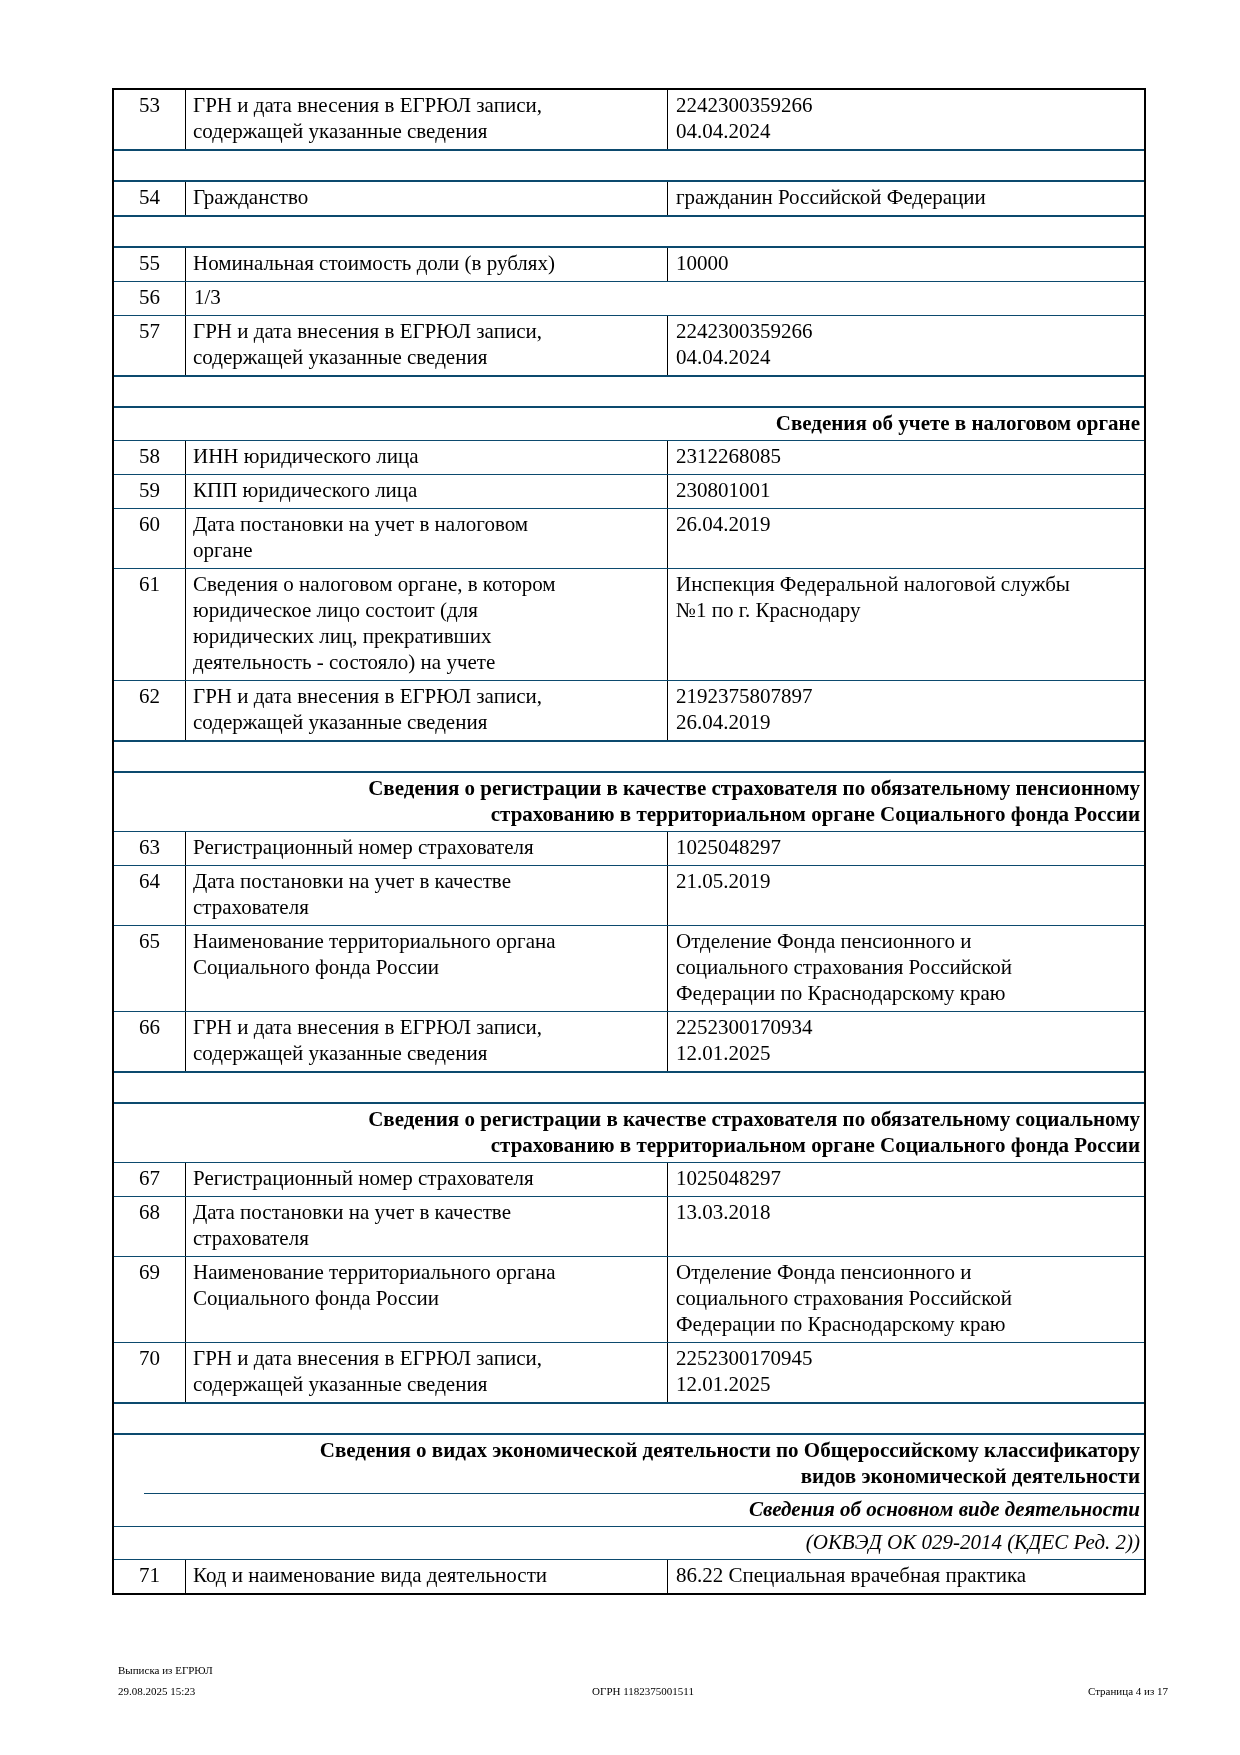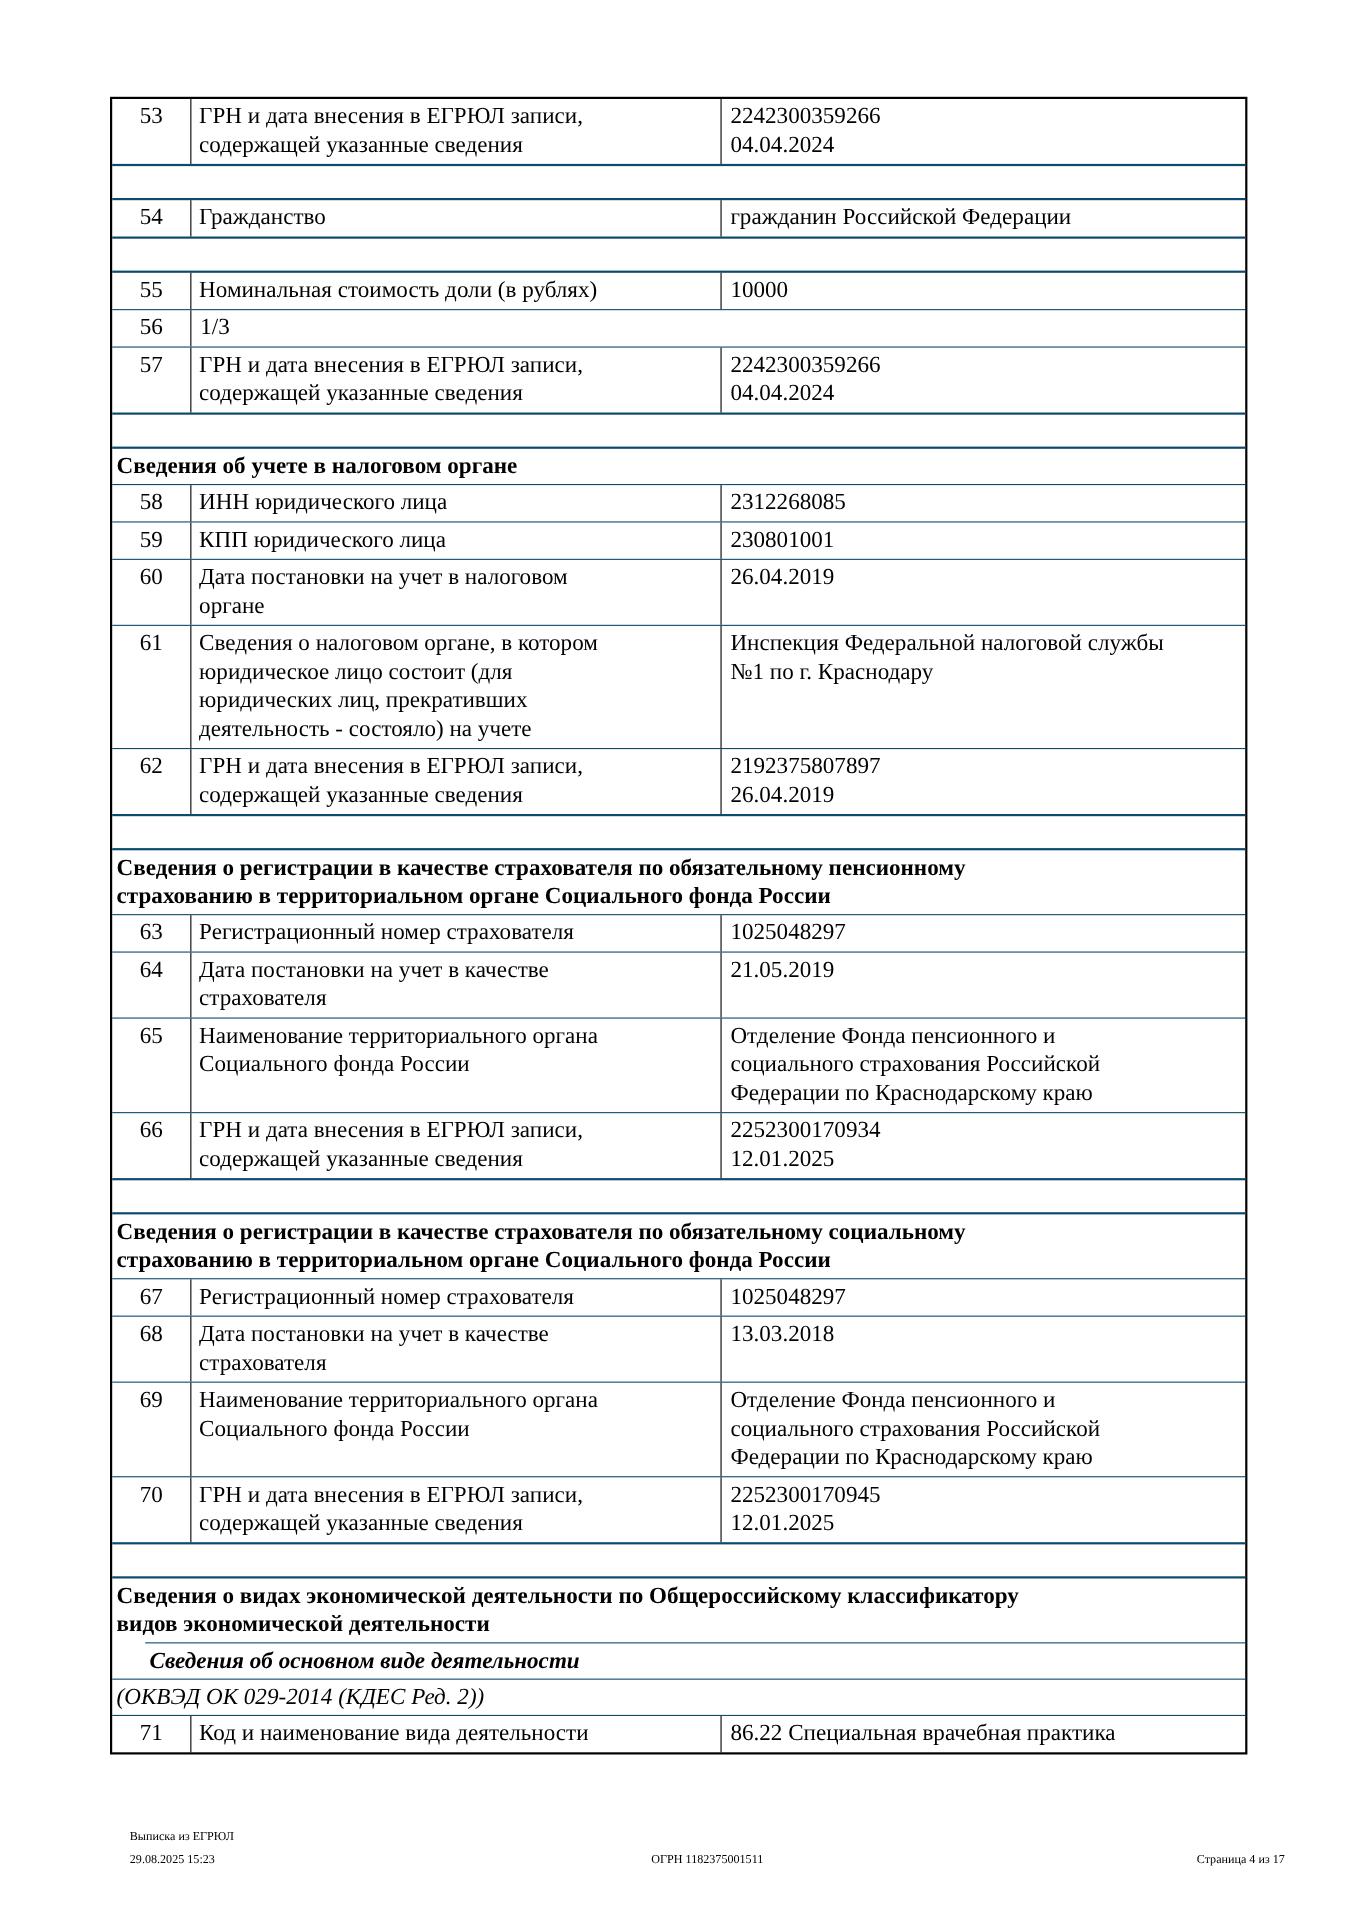--- a/index.html
+++ b/index.html
@@ -5,28 +5,28 @@
   html,body{margin:0;padding:0;}
   body{
     width:1240px;height:1755px;position:relative;
     background:#ffffff;color:#000;
     font-family:"Liberation Serif","DejaVu Serif",serif;
     font-size:21px;line-height:26px;
     overflow:hidden;
   }
   .page{position:absolute;inset:0;background:#fff;}
   .registry-table{
-    position:absolute;left:100px;top:88px;width:1034px;
+    position:absolute;left:112px;top:88px;width:1034px;
     border:2px solid #000;box-sizing:border-box;background:#fff;
   }
   .t-row{border-top:1px solid #0c4a6e;box-sizing:border-box;}
   .t-row:first-child{border-top:none;}
   .t-row.spacer{border-top-width:2px;height:31px;}
   .t-row.spacer + .t-row{border-top-width:2px;}
-  .t-row.section{text-align:left;padding:2px 4px 4px;}
+  .t-row.section{text-align:right;padding:2px 4px 4px;}
   .t-row.section.bold{font-weight:bold;}
   .t-row.section.bold-italic{font-weight:bold;font-style:italic;margin-left:30px;}
   .t-row.section.italic{font-style:italic;}
   .t-row.item{display:flex;align-items:stretch;}
   .cell{box-sizing:border-box;}
   .cell.num{flex:0 0 72px;width:72px;border-right:1px solid #000;text-align:center;padding:2px 0 4px;}
   .cell.label{flex:0 0 482px;width:482px;border-right:1px solid #000;padding:2px 12px 5px 7px;}
   .cell.value{flex:1 1 auto;padding:2px 6px 5px 8px;}
   .line{white-space:nowrap;}
   .footer{

